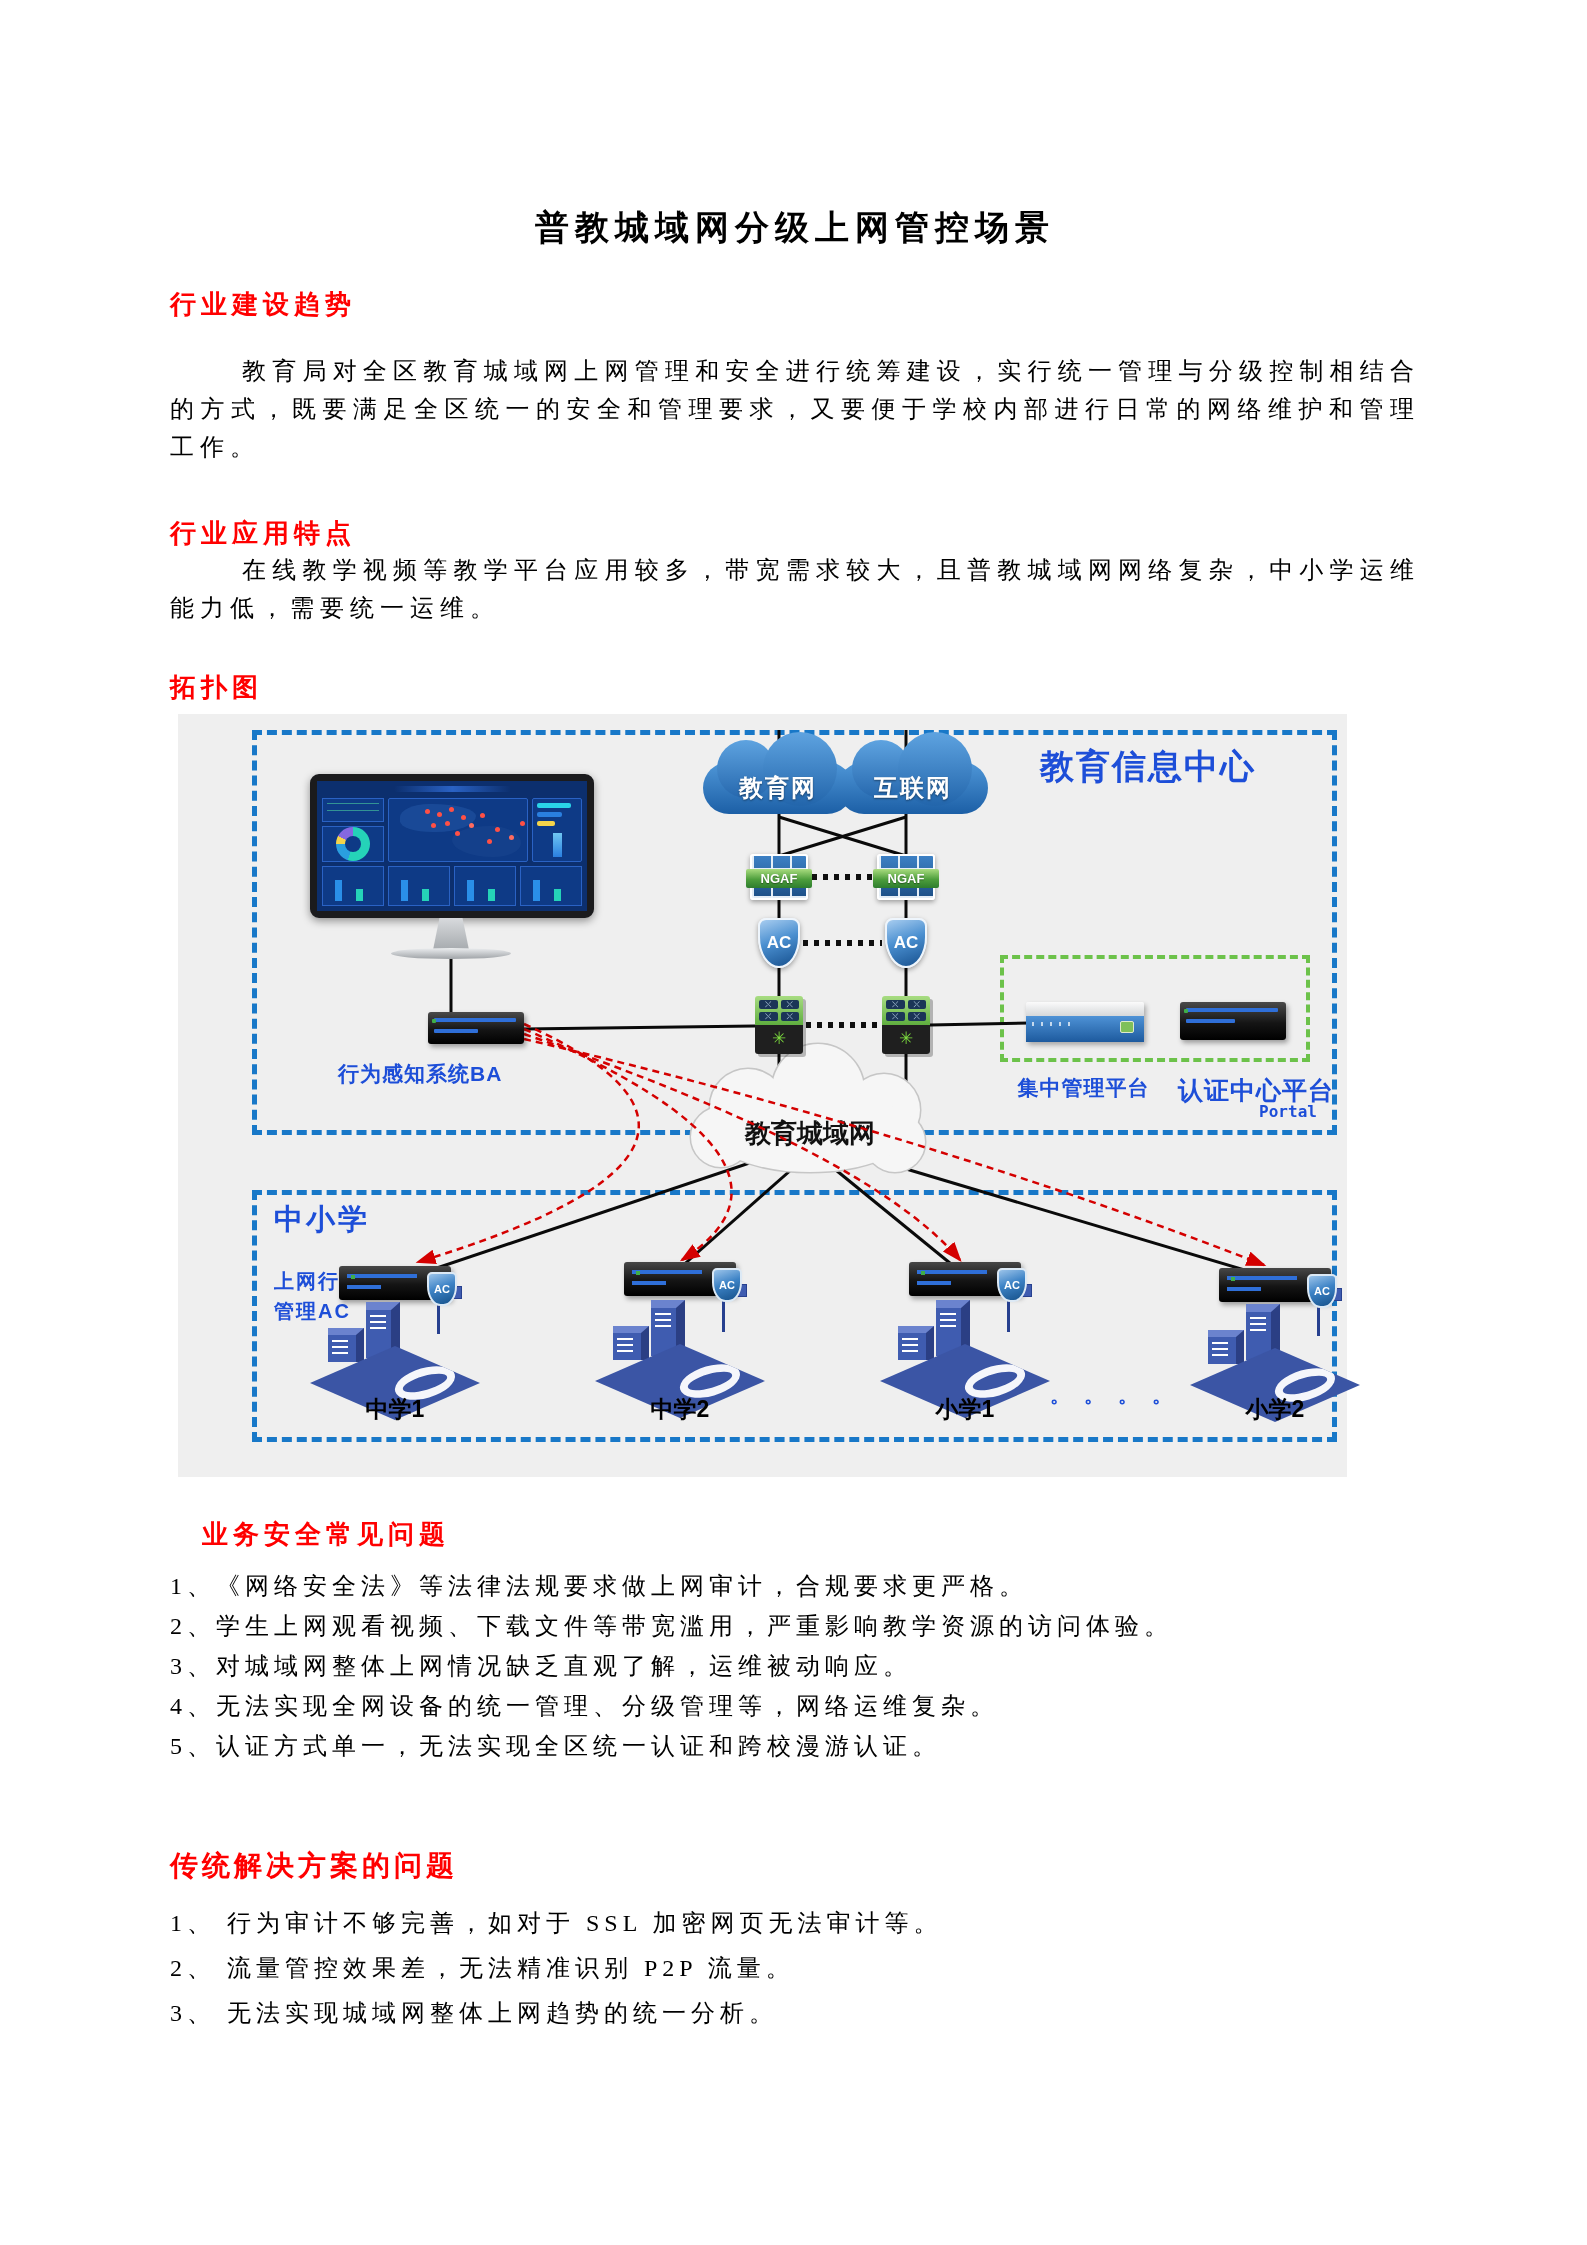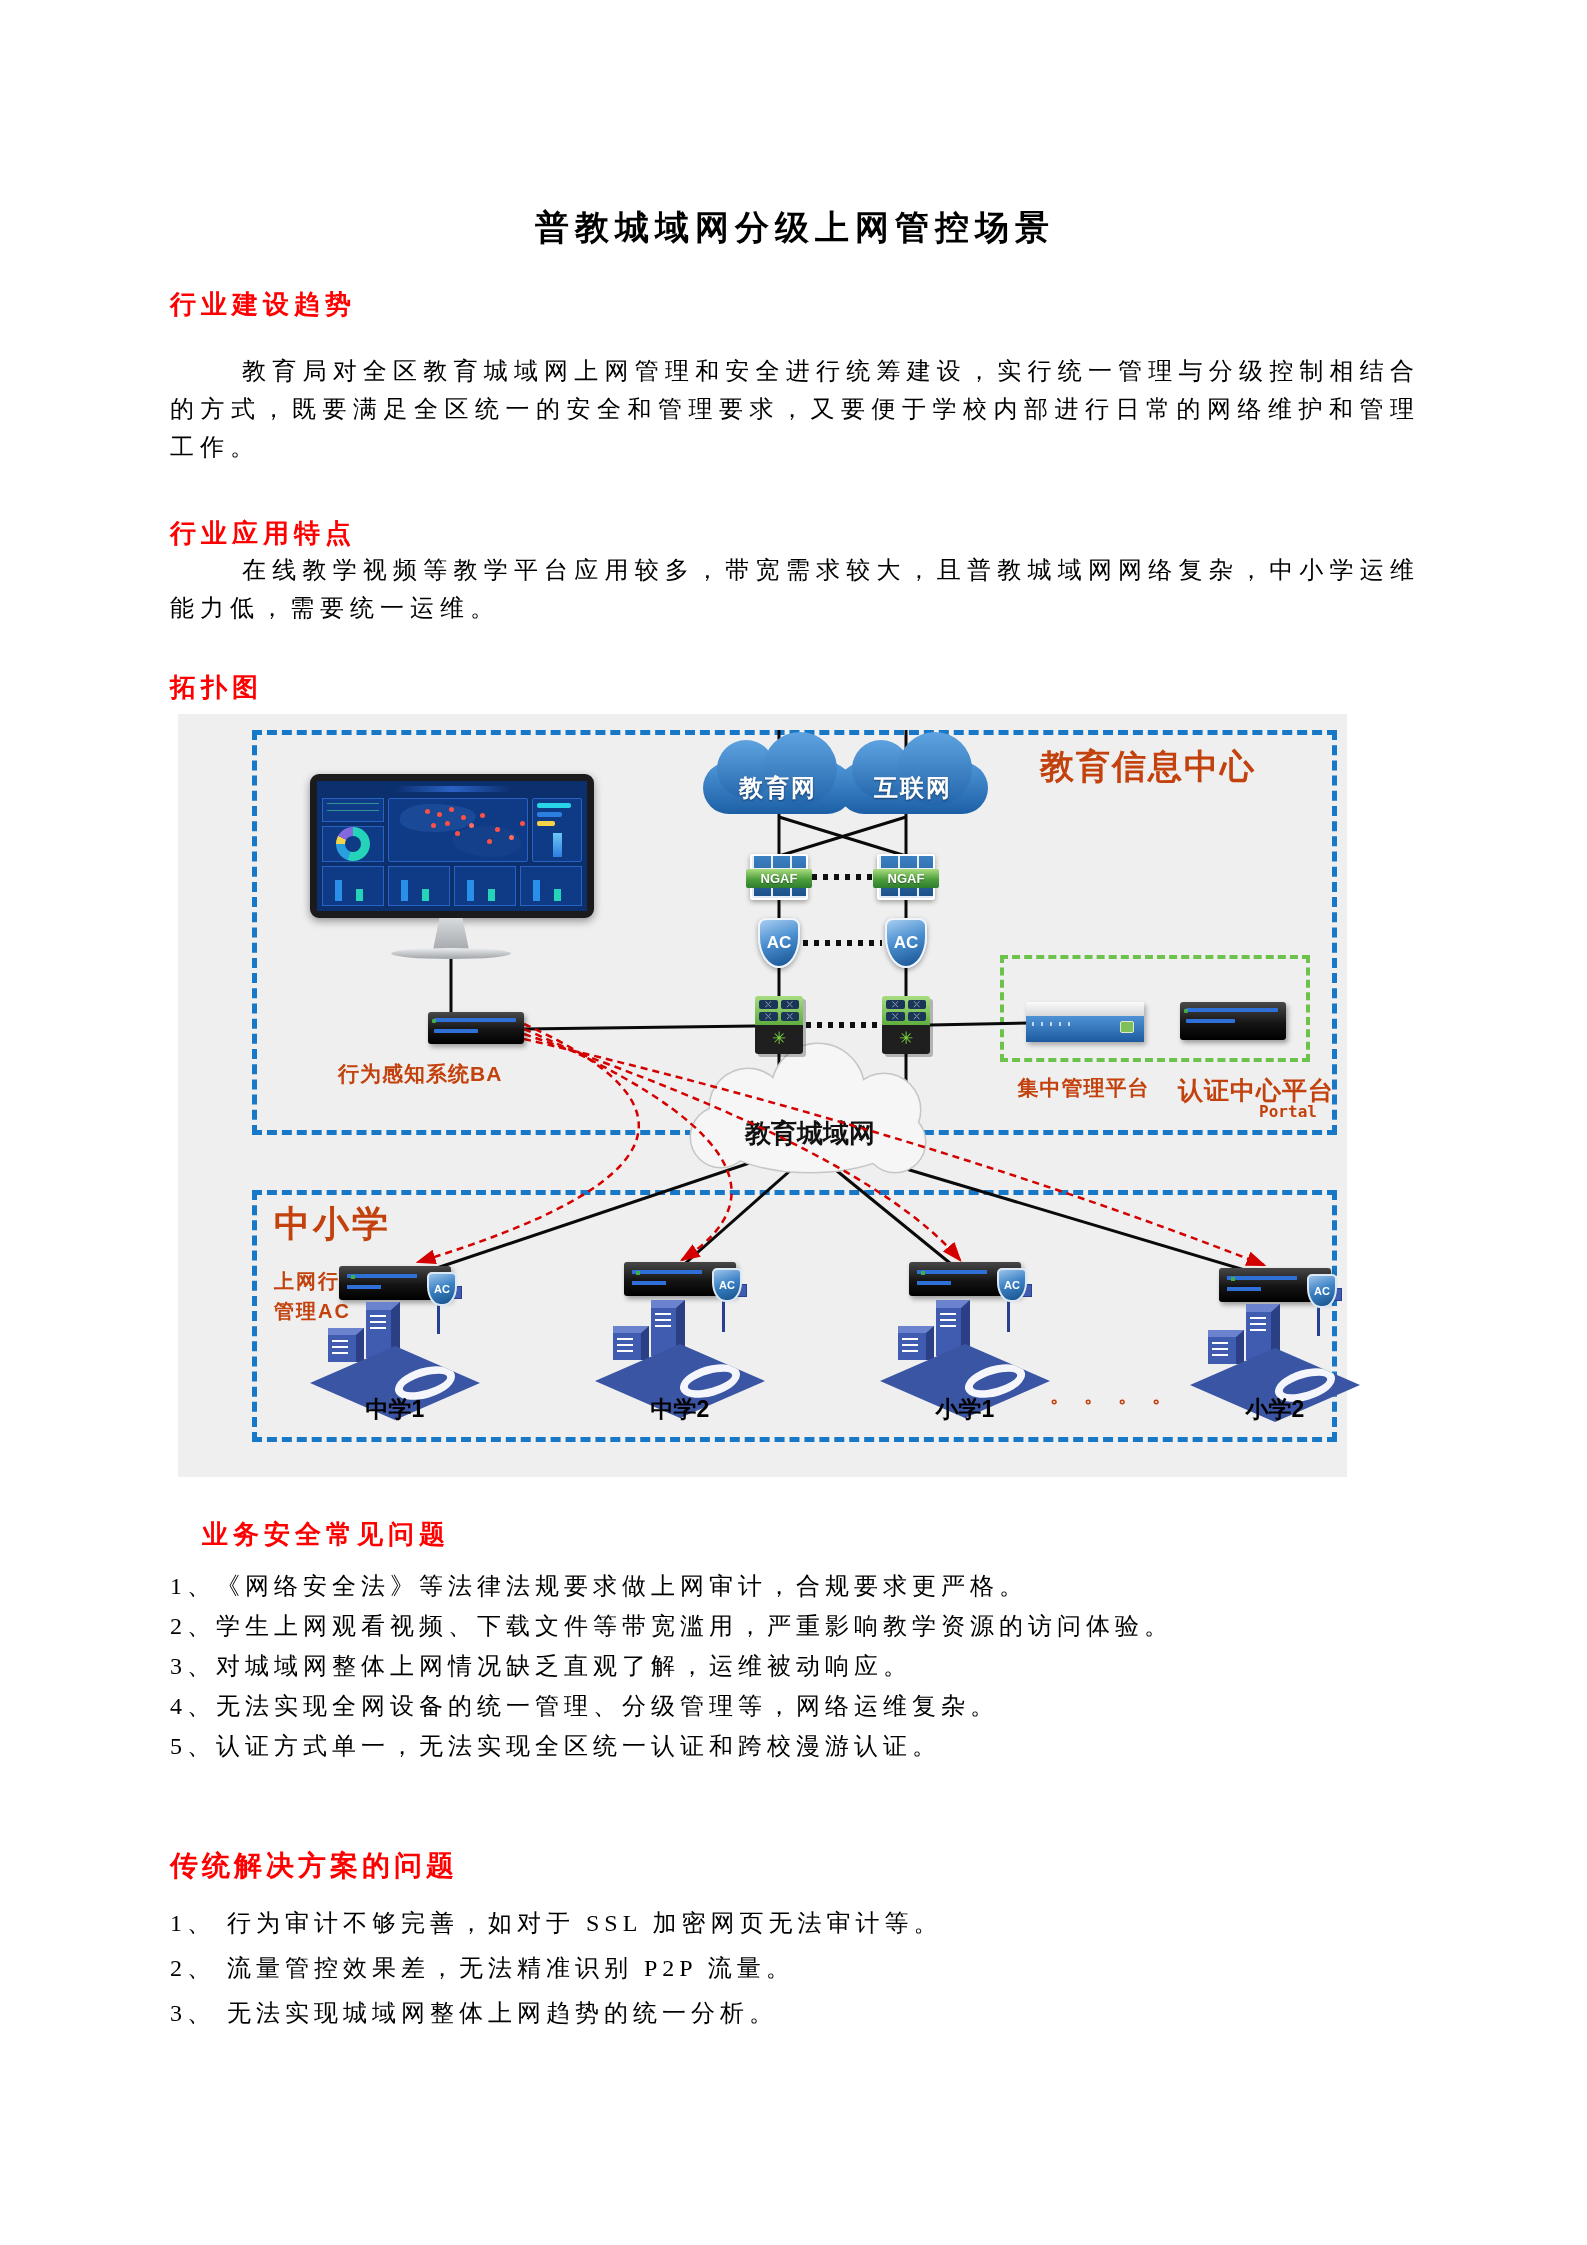--- a/index.html
+++ b/index.html
@@ -28,25 +28,25 @@
   .list2 { margin-top:18px; }
   .list2 .li { font-size:24px; line-height:40px; letter-spacing:5px; margin-bottom:5px; }
 
   
   .diagram { position:relative; margin:9px 0 0 8px; width:1169px; height:763px; background:#efefef; }
   .zone { position:absolute; border:5px dashed #1878c8; }
   .zone-info    { left:74px; top:16px;  width:1085px; height:405px; }
   .zone-schools { left:74px; top:476px; width:1085px; height:252px; }
   .zone-mgmt { position:absolute; border:4px dashed #6cc24a; left:822px; top:241px; width:310px; height:107px; }
 
-  .lbl { position:absolute; color:#c2410c; }
+  .lbl { position:absolute; color:#1d4ed8; }
   .lbl-info-center { left:790px; top:30px; width:360px; text-align:center;
     font-family:"Liberation Sans", sans-serif; font-weight:900; font-size:34px; letter-spacing:2px; }
   .lbl-schools-zone { left:96px; top:486px; font-family:"Liberation Sans", sans-serif;
-    font-weight:900; font-size:36px; letter-spacing:3px; }
+    font-weight:900; font-size:29px; letter-spacing:3px; }
   .lbl-ba { left:160px; top:346px; width:190px; text-align:left;
     font-family:"Liberation Sans", sans-serif; font-weight:bold; font-size:21px; letter-spacing:1px; }
   .lbl-mgmt { left:828px; top:360px; width:155px; text-align:center; font-weight:bold; font-size:21px; letter-spacing:1px; }
   .lbl-auth { left:998px; top:360px; width:160px; text-align:center; font-weight:bold; font-size:25px; letter-spacing:1px; }
   .lbl-portal { left:1030px; top:388px; width:160px; text-align:center; font-weight:bold; font-size:16px;
     font-family:"DejaVu Sans Mono", monospace; }
   .lbl-school-ac { left:96px; top:552px; font-family:"Liberation Sans", sans-serif;
     font-weight:bold; font-size:20px; line-height:30px; letter-spacing:2px; }
   .lbl-school { position:absolute; width:170px; top:680px; text-align:center;
     font-family:"Liberation Sans", sans-serif; font-weight:bold; font-size:23px; }

